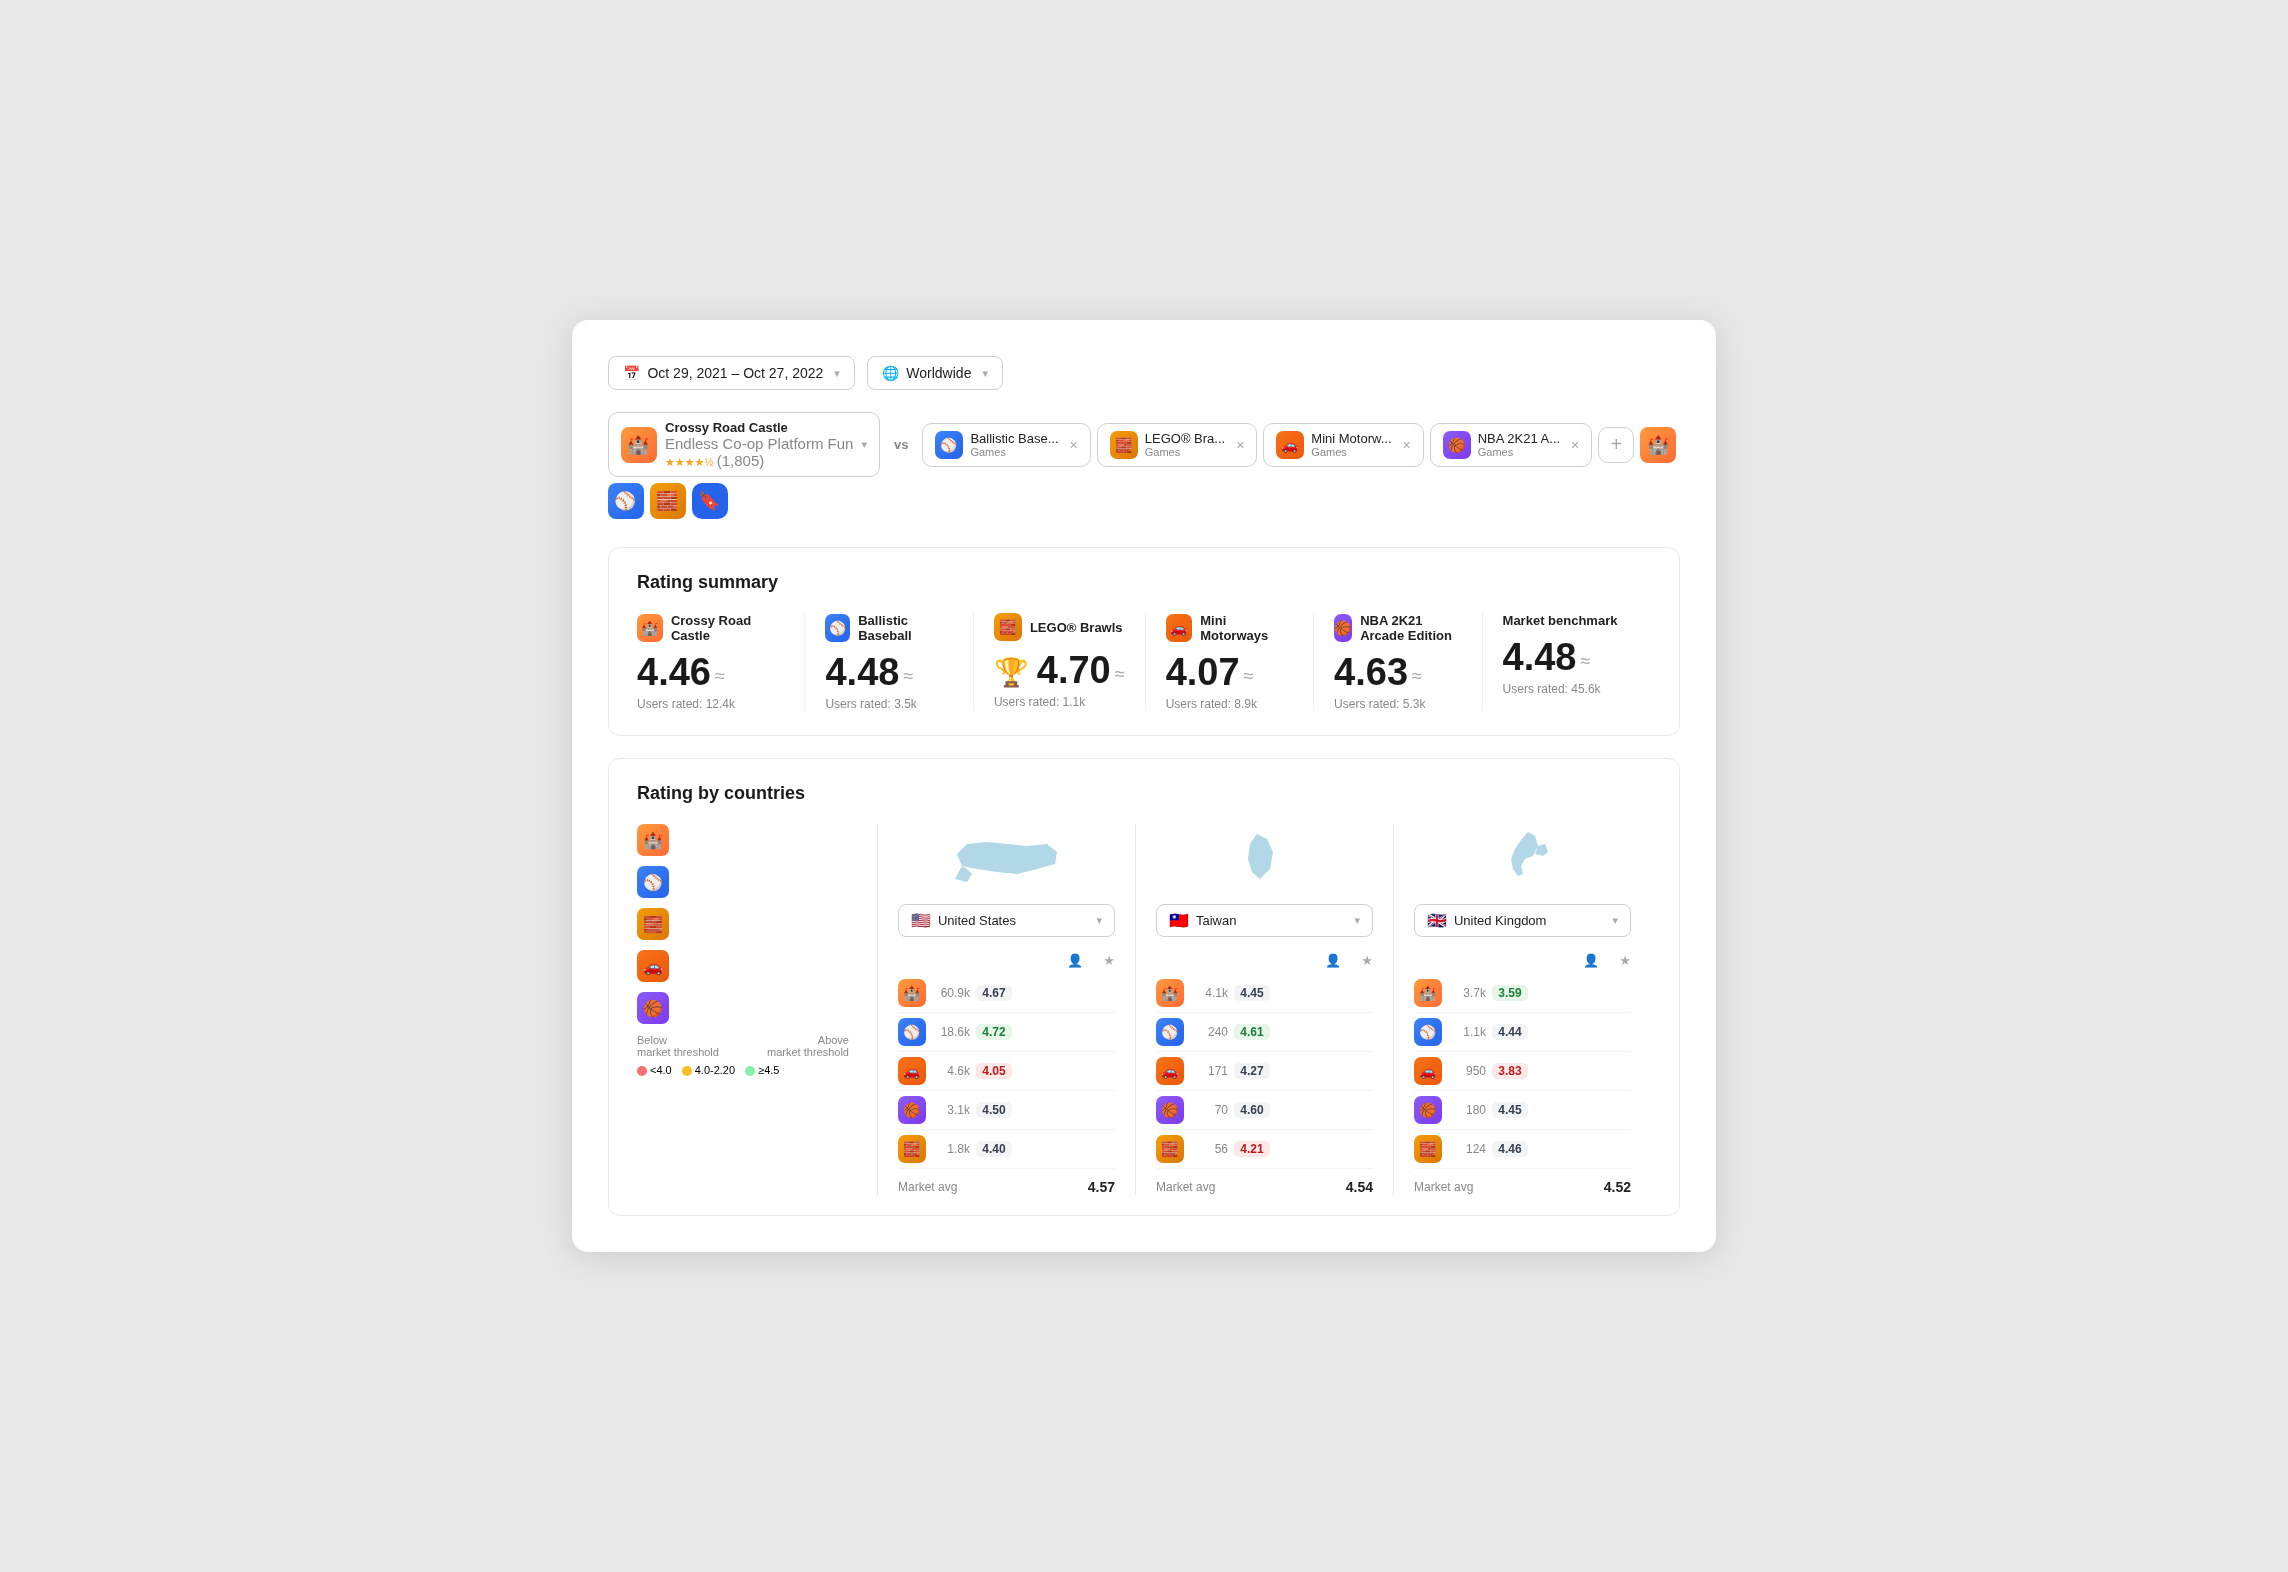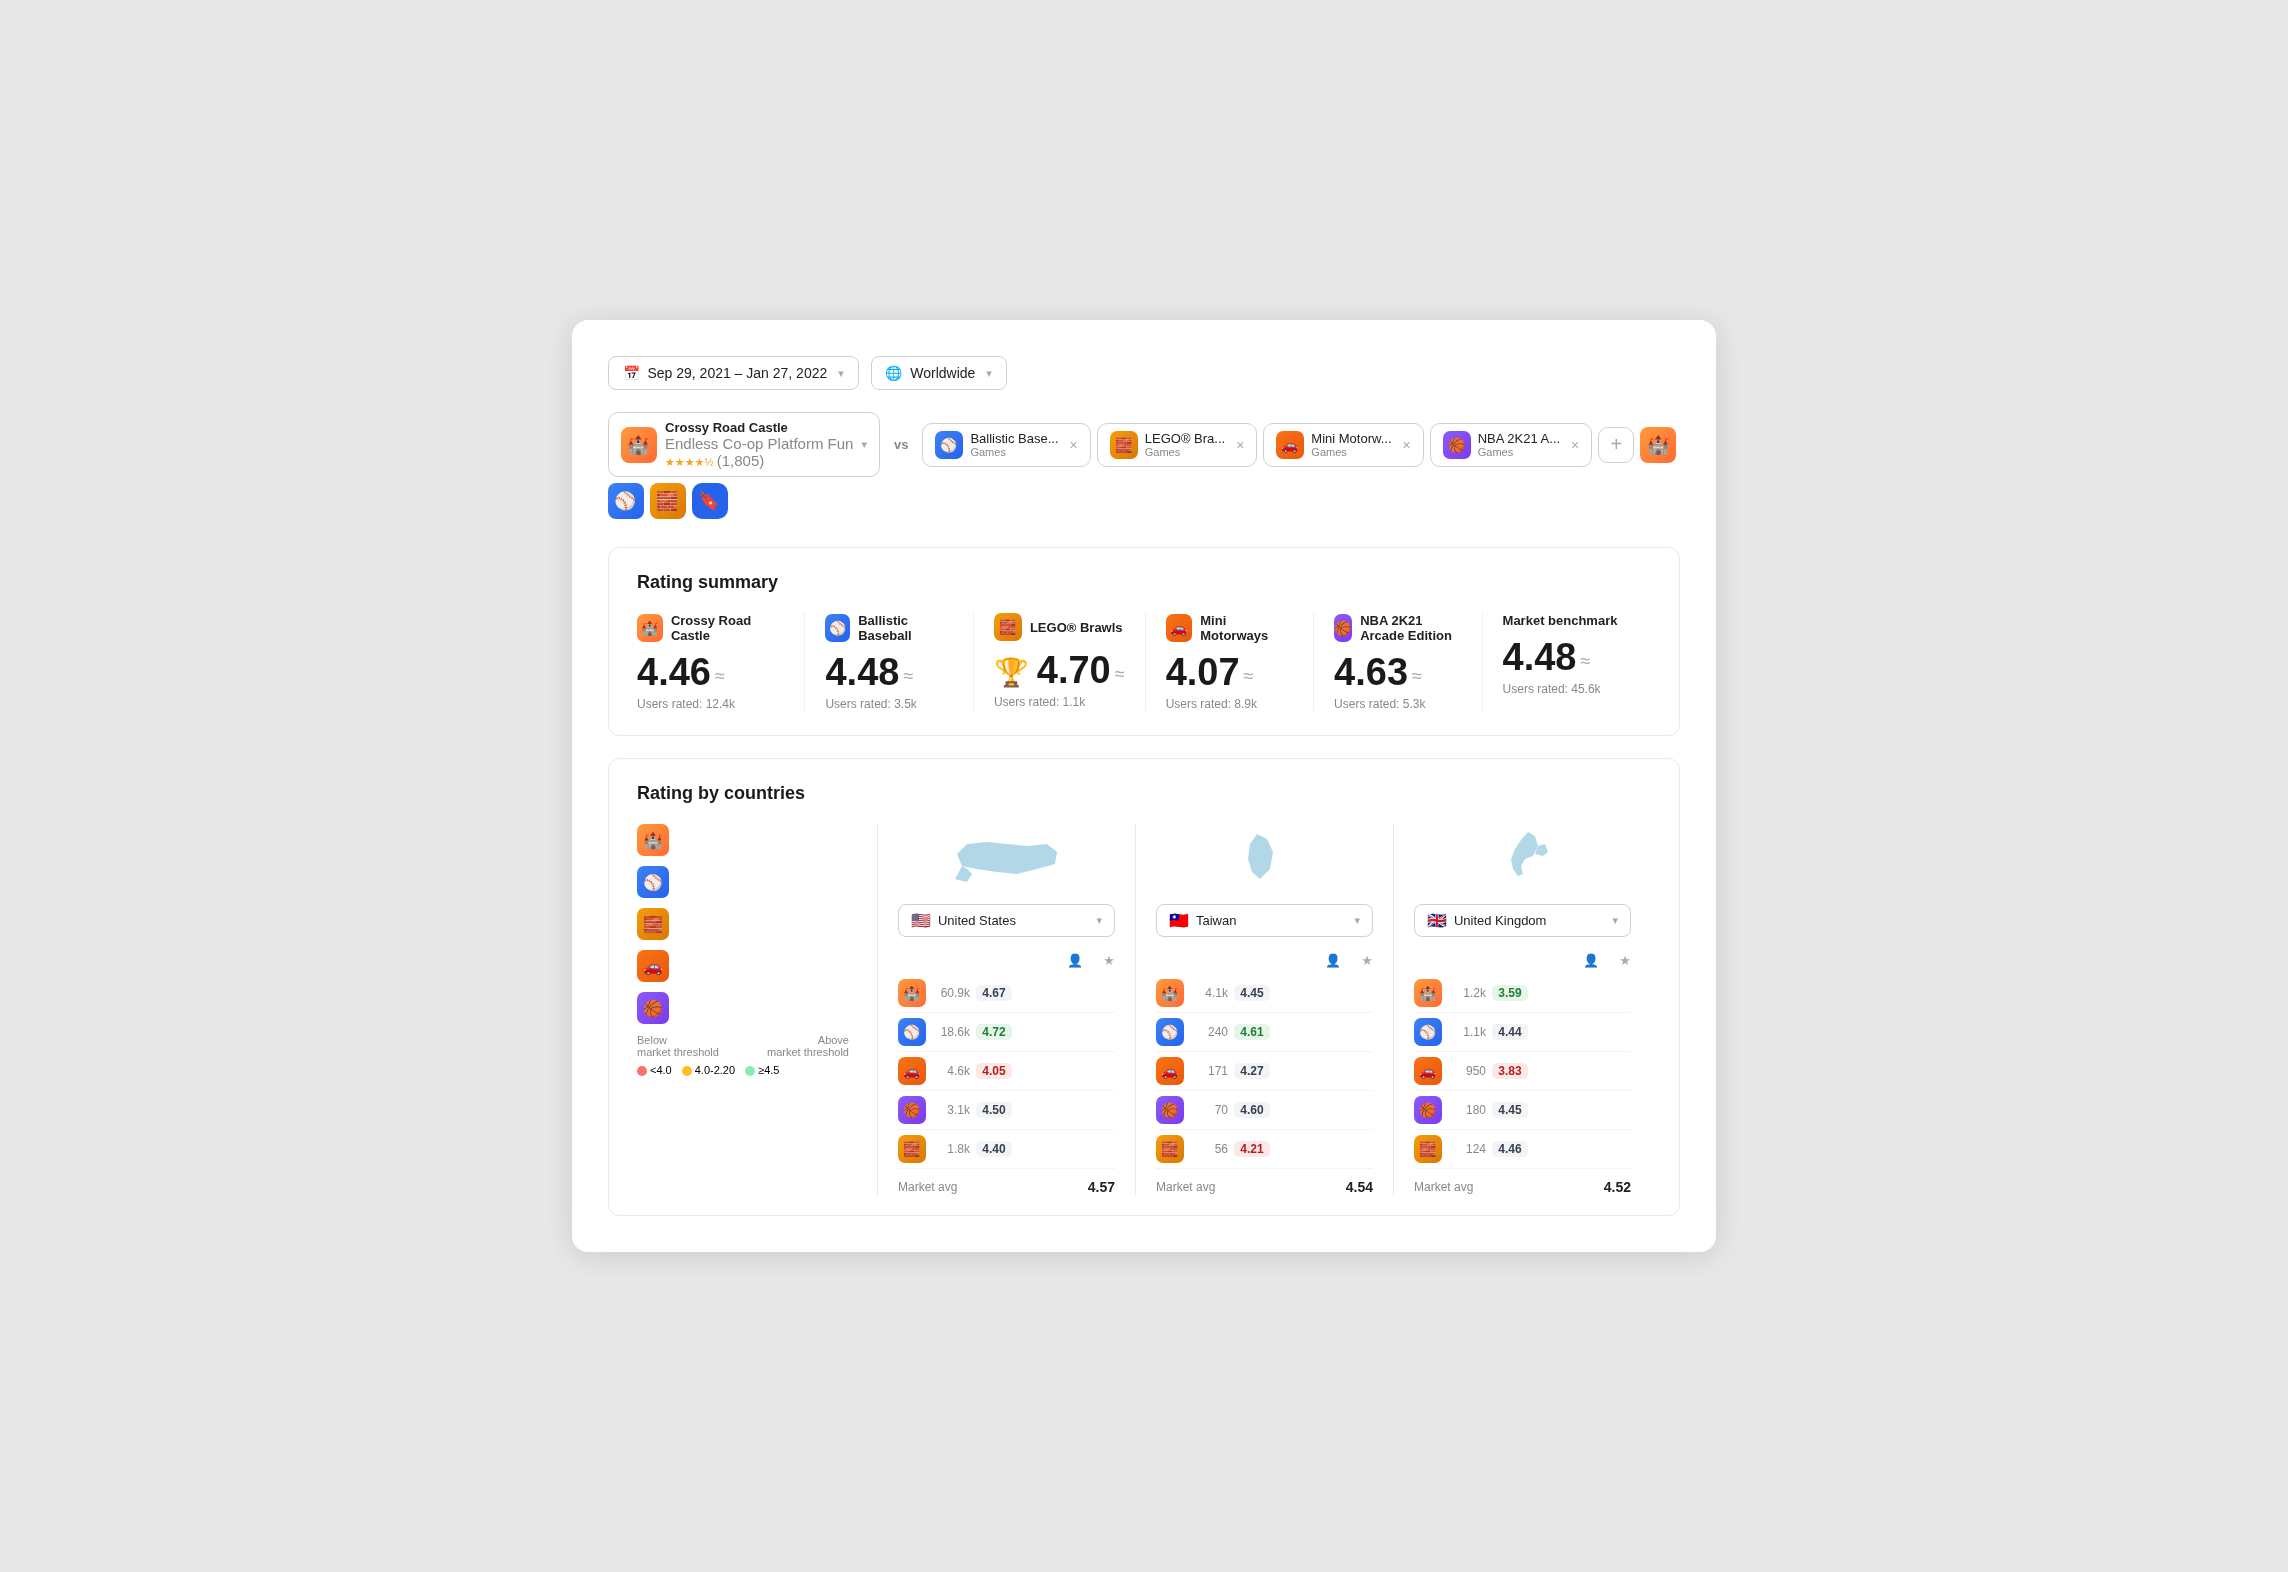--- a/index.html
+++ b/index.html
@@ -209,21 +209,21 @@
   </style>
 </head>
 <body>
 
 <div class="card">
 
 
   <div class="filters-row">
     <button class="filter-btn">
       <span>📅</span>
-      <span>Sep 29, 2021 – Jan 27, 2022</span>
+      <span>Oct 29, 2021 – Oct 27, 2022</span>
       <span class="chevron">▾</span>
     </button>
     <button class="filter-btn">
       <span>🌐</span>
       <span>Worldwide</span>
       <span class="chevron">▾</span>
     </button>
   </div>
 
   <div class="apps-row">
@@ -550,21 +550,21 @@
             <span>United Kingdom</span>
             <span class="chevron">▾</span>
           </button>
           <div style="display:flex;align-items:center;padding:2px 0 6px 0;gap:6px;">
             <div style="flex:1;"></div>
             <span style="font-size:13px;color:#aaa;margin-left:auto;margin-right:14px;">👤</span>
             <span style="font-size:13px;color:#aaa;">★</span>
           </div>
           <div class="ct-row">
             <div class="ct-app-icon icon-crossy" style="display:flex;align-items:center;justify-content:center;font-size:14px;">🏰</div>
-            <span class="ct-count">1.2k</span>
+            <span class="ct-count">3.7k</span>
             <span class="ct-badge">3.59</span>
           </div>
           <div class="ct-row">
             <div class="ct-app-icon icon-ballistic" style="display:flex;align-items:center;justify-content:center;font-size:14px;">⚾</div>
             <span class="ct-count">1.1k</span>
             <span class="ct-badge ct-badge-neutral">4.44</span>
           </div>
           <div class="ct-row">
             <div class="ct-app-icon icon-mini" style="display:flex;align-items:center;justify-content:center;font-size:14px;">🚗</div>
             <span class="ct-count">950</span>

